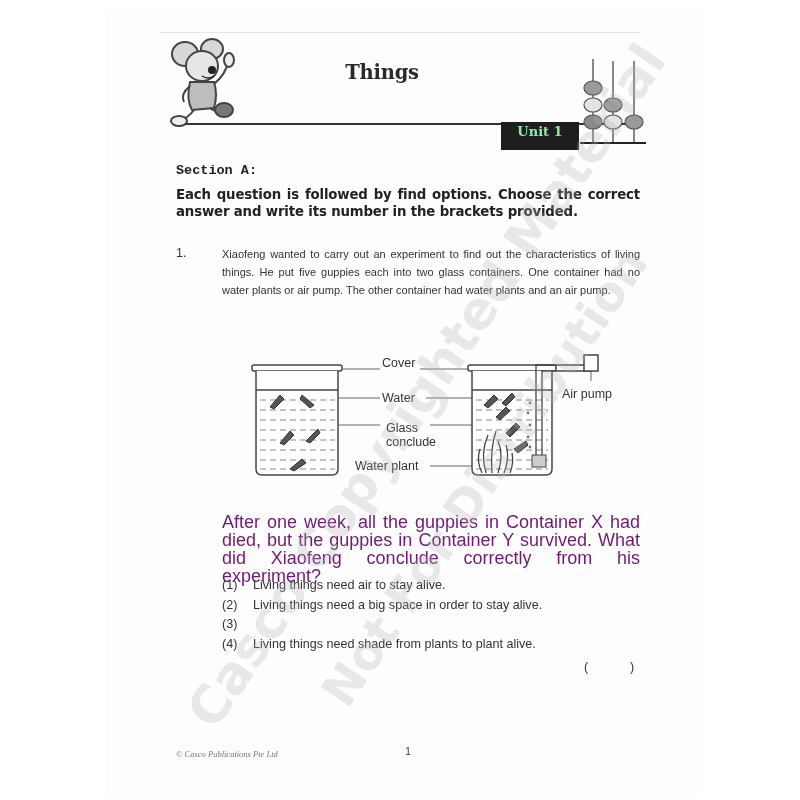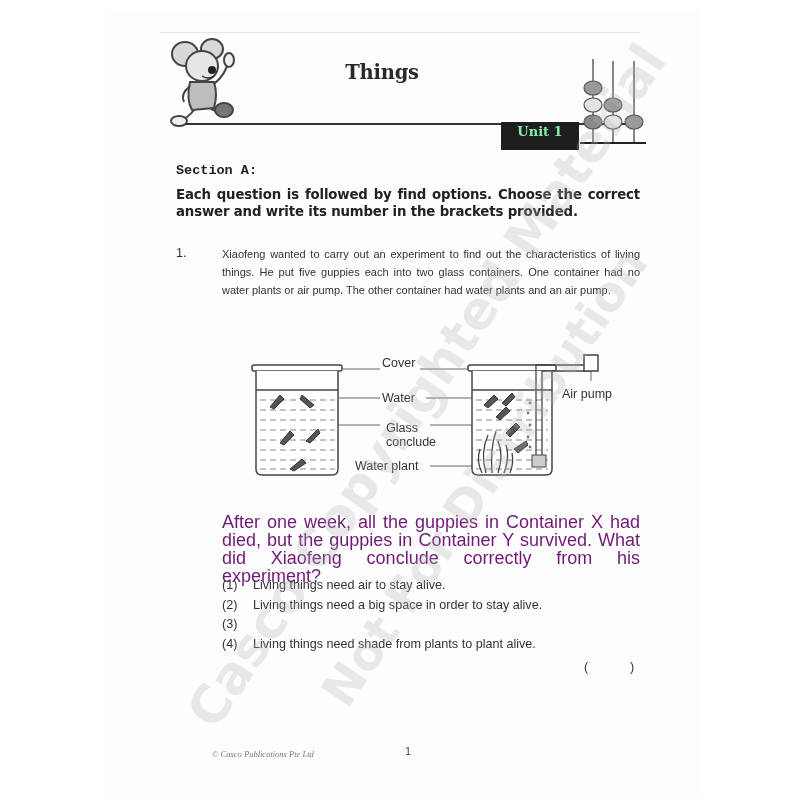--- a/index.html
+++ b/index.html
@@ -54,21 +54,21 @@
   }
   .options { position:absolute; left:222px; top:576px; width:420px; font-size:12.6px; line-height:19.5px; color:#333; }
   .option { display:flex; }
   .opt-num { width:31px; flex:none; }
   .opt-text { flex:1; }
   .answer-bracket { position:absolute; left:584px; top:660px; font-size:12.6px; color:#333; }
   .answer-bracket span.close { position:absolute; left:46px; }
 
   .footer-copy {
     position:absolute; left:176px; top:749px; font-family:"Liberation Serif", serif; font-style:italic;
-    font-size:8.5px; color:#777;margin-left:36px;
+    font-size:8.5px; color:#777;
   }
   .footer-page { position:absolute; left:405px; top:745px; font-size:11px; color:#444; }
 
   .watermark {
     position:absolute; font-family:"DejaVu Sans", sans-serif; font-weight:bold; color:rgba(180,180,180,0.28);
     transform-origin:left top; white-space:nowrap; pointer-events:none;
   }
   .wm1 { left:175px; top:705px; font-size:52px; transform:rotate(-56deg); }
   .wm2 { left:310px; top:685px; font-size:48px; transform:rotate(-56deg); }
 </style>

